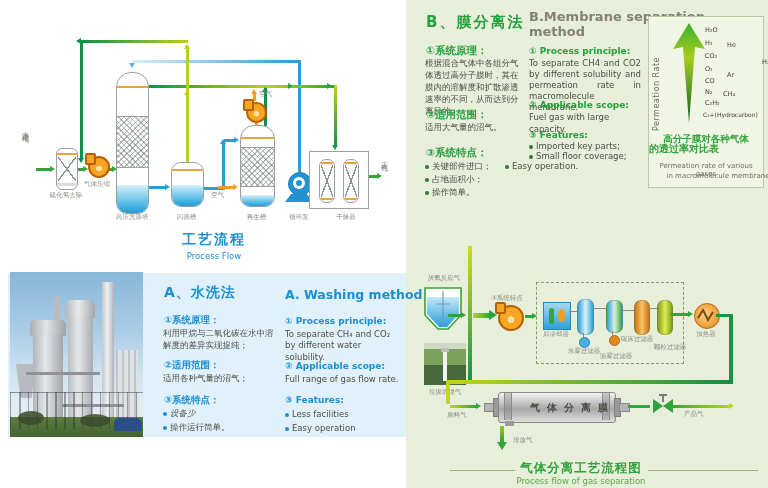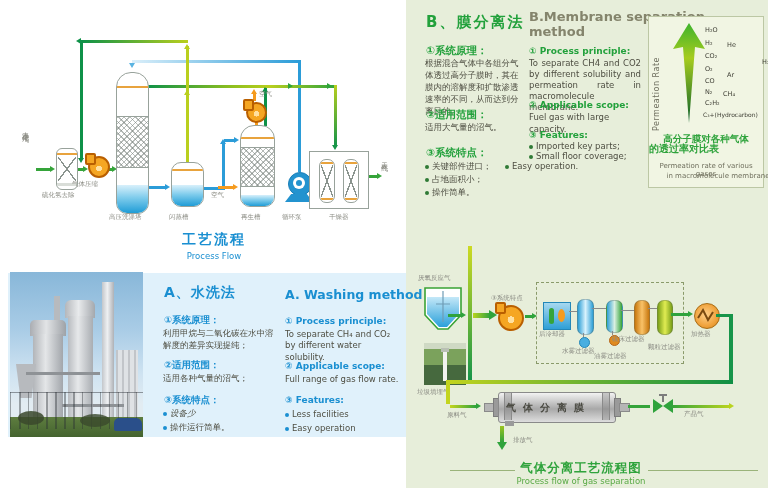--- a/index.html
+++ b/index.html
@@ -1,20 +1,20 @@
 <!DOCTYPE html>
 <html><head>
 <meta charset="utf-8">
 <style>
   html,body{margin:0;padding:0;background:#fff;}
   #canvas{position:relative;width:768px;height:488px;background:#fff;overflow:hidden;
           font-family:"DejaVu Sans","Liberation Sans",sans-serif;}
   .abs{position:absolute;}
   .lab{position:absolute;font-size:6.5px;color:#8b8c84;white-space:nowrap;line-height:1.1;}
-  .lab.ctr{}
+  .lab.ctr{text-align:center;}
   .vlab{position:absolute;writing-mode:vertical-rl;font-size:7px;color:#8b8c84;letter-spacing:1px;}
   .pipe{position:absolute;}
   .ah{position:absolute;width:0;height:0;}
   .ah-r{border-top:3px solid transparent;border-bottom:3px solid transparent;border-left:5px solid var(--c,#2fa33c);}
   .ah-l{border-top:3px solid transparent;border-bottom:3px solid transparent;border-right:5px solid var(--c,#2fa33c);}
   .ah-u{border-left:3px solid transparent;border-right:3px solid transparent;border-bottom:5px solid var(--c,#2fa33c);}
   .ah-d{border-left:3px solid transparent;border-right:3px solid transparent;border-top:5px solid var(--c,#2fa33c);}
   .ah-big-r{border-top:5px solid transparent;border-bottom:5px solid transparent;border-left:8px solid var(--c,#2fa33c);}
   .vessel{position:absolute;border:1px solid #98a29b;background:#fff;overflow:hidden;}
   .band-o{position:absolute;left:0;right:0;height:2px;background:#e8a33d;}
@@ -319,21 +319,21 @@
   <div class="pipe" style="left:446px;top:380px;width:4px;height:24px;background:#c3d41e;"></div>
   <div class="pipe" style="left:450px;top:405px;width:26px;height:3px;background:linear-gradient(90deg,#c3d41e,#2fa33c);"></div>
   <div class="ah ah-r" style="left:476px;top:403px;--c:#2fa33c;"></div>
   <div class="lab" style="left:447px;top:412px;">原料气</div>
 
   <div class="abs" style="left:484px;top:403px;width:10px;height:7px;background:#b5b5b5;border:1px solid #8a8a8a;"></div>
   <div class="abs" style="left:493px;top:398px;width:5px;height:17px;background:#9a9a9a;border:1px solid #7d7d7d;"></div>
   <div class="abs" style="left:498px;top:392px;width:116px;height:29px;border:1px solid #8a8a8a;border-radius:3px;background:linear-gradient(180deg,#f2f2f2,#a8a8a8 55%,#dedede);">
     <div class="abs" style="left:5px;top:0;width:6px;height:27px;background:rgba(120,120,120,.35);border-left:1px solid #8a8a8a;border-right:1px solid #8a8a8a;"></div>
     <div class="abs" style="right:5px;top:0;width:6px;height:27px;background:rgba(120,120,120,.35);border-left:1px solid #8a8a8a;border-right:1px solid #8a8a8a;"></div>
-    <div class="abs" style="left:0;top:8px;width:116px;text-align:left;font-size:10px;font-weight:bold;color:#4a4a42;letter-spacing:7px;text-indent:7px;">气体分离膜</div>
+    <div class="abs" style="left:0;top:8px;width:116px;text-align:right;font-size:10px;font-weight:bold;color:#4a4a42;letter-spacing:7px;text-indent:7px;">气体分离膜</div>
   </div>
   <div class="abs" style="left:614px;top:398px;width:5px;height:17px;background:#9a9a9a;border:1px solid #7d7d7d;"></div>
   <div class="abs" style="left:619px;top:403px;width:9px;height:7px;background:#b5b5b5;border:1px solid #8a8a8a;"></div>
   <div class="abs" style="left:505px;top:421px;width:9px;height:5px;background:#9a9a9a;"></div>
 
   <div class="pipe" style="left:500px;top:426px;width:4px;height:16px;background:linear-gradient(180deg,#9cc41f,#2fa33c);"></div>
   <div class="ah" style="left:497px;top:442px;border-left:5px solid transparent;border-right:5px solid transparent;border-top:8px solid #2fa33c;"></div>
   <div class="lab" style="left:513px;top:437px;">排放气</div>
 
   <div class="pipe" style="left:628px;top:405px;width:22px;height:3px;background:#35a43a;"></div>

